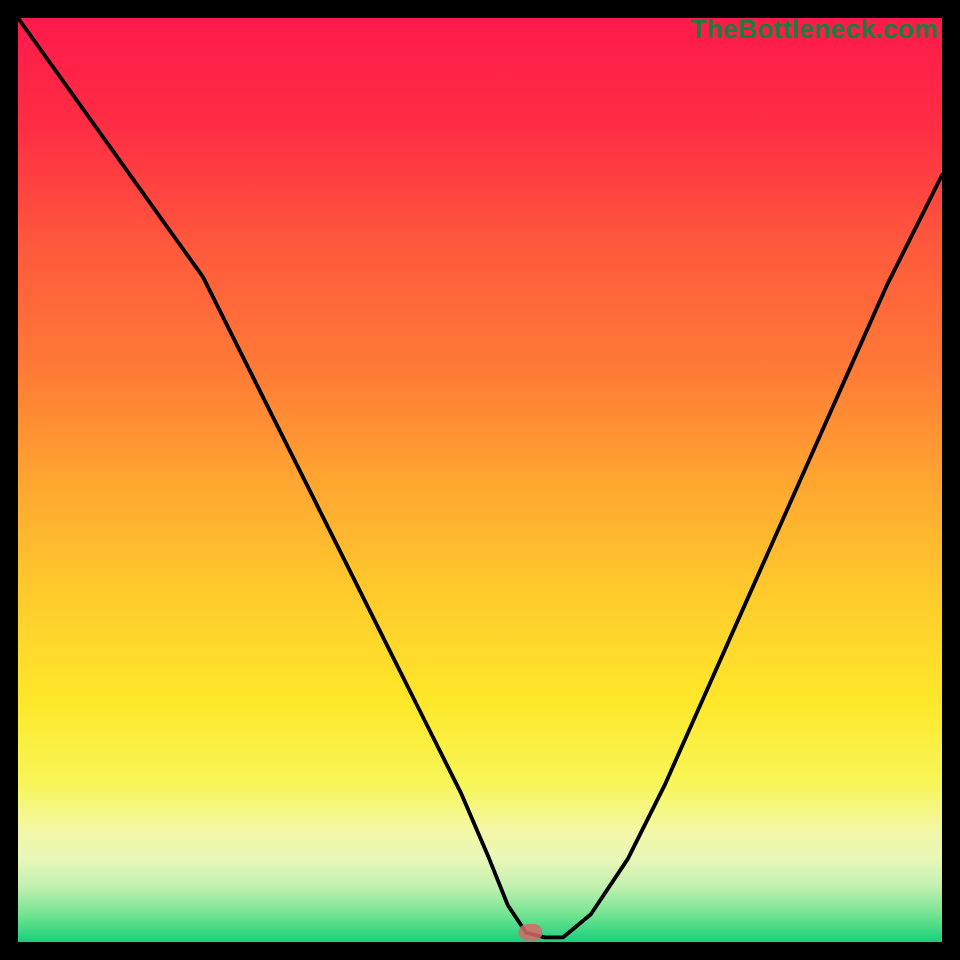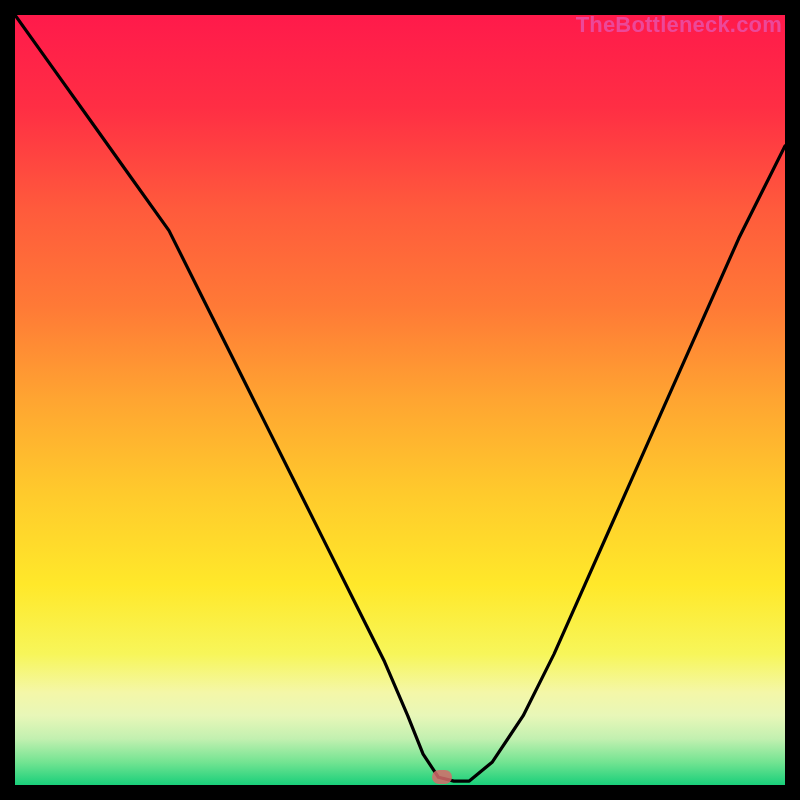--- a/index.html
+++ b/index.html
@@ -26,21 +26,21 @@
     overflow: hidden;
   }
   .gradient {
     position: absolute;
     inset: 0;
   }
   .watermark {
     position: absolute;
     top: 12px;
     right: 18px;
-    color: #ec4899;
+    color: #15803d;
     font-size: 22px;
     font-weight: 600;
     letter-spacing: 0.2px;
     user-select: none;
   }
   svg.curve {
     position: absolute;
     inset: 0;
     width: 100%;
     height: 100%;

